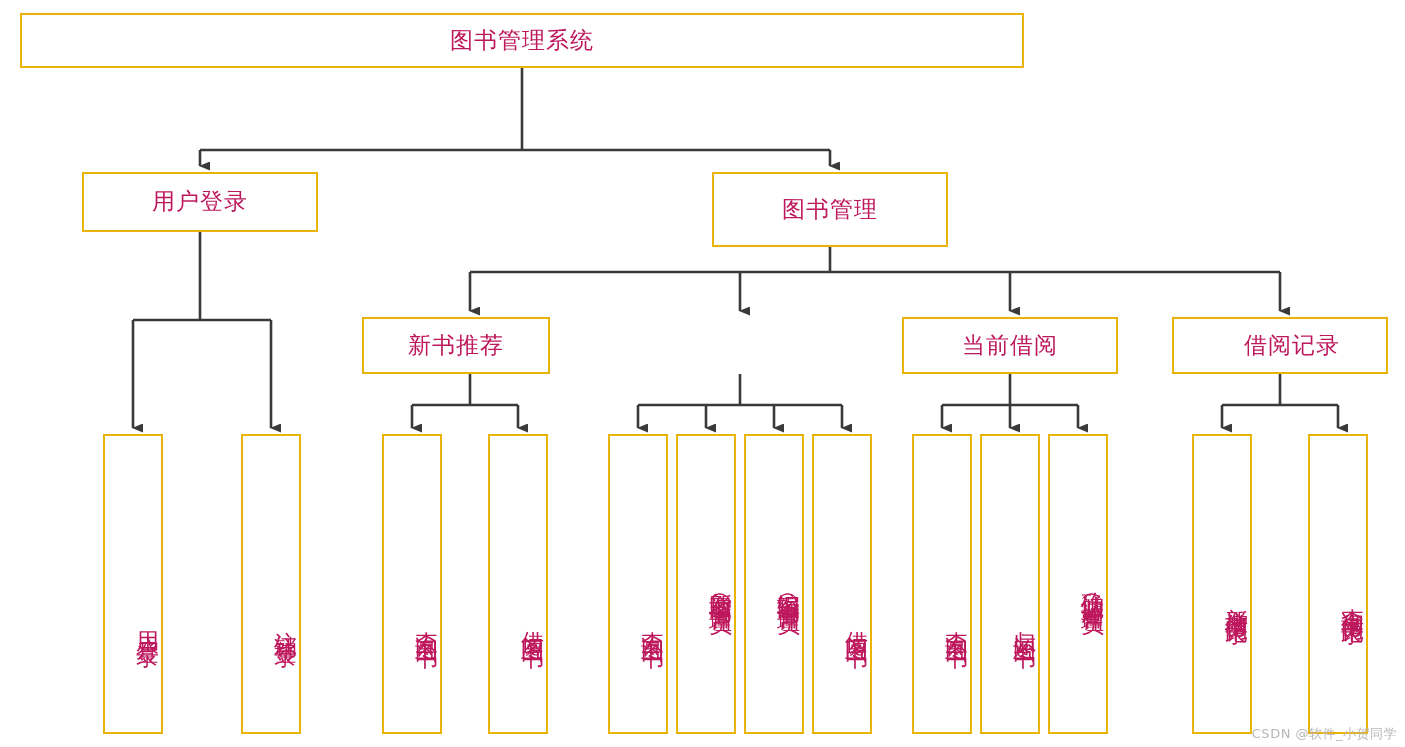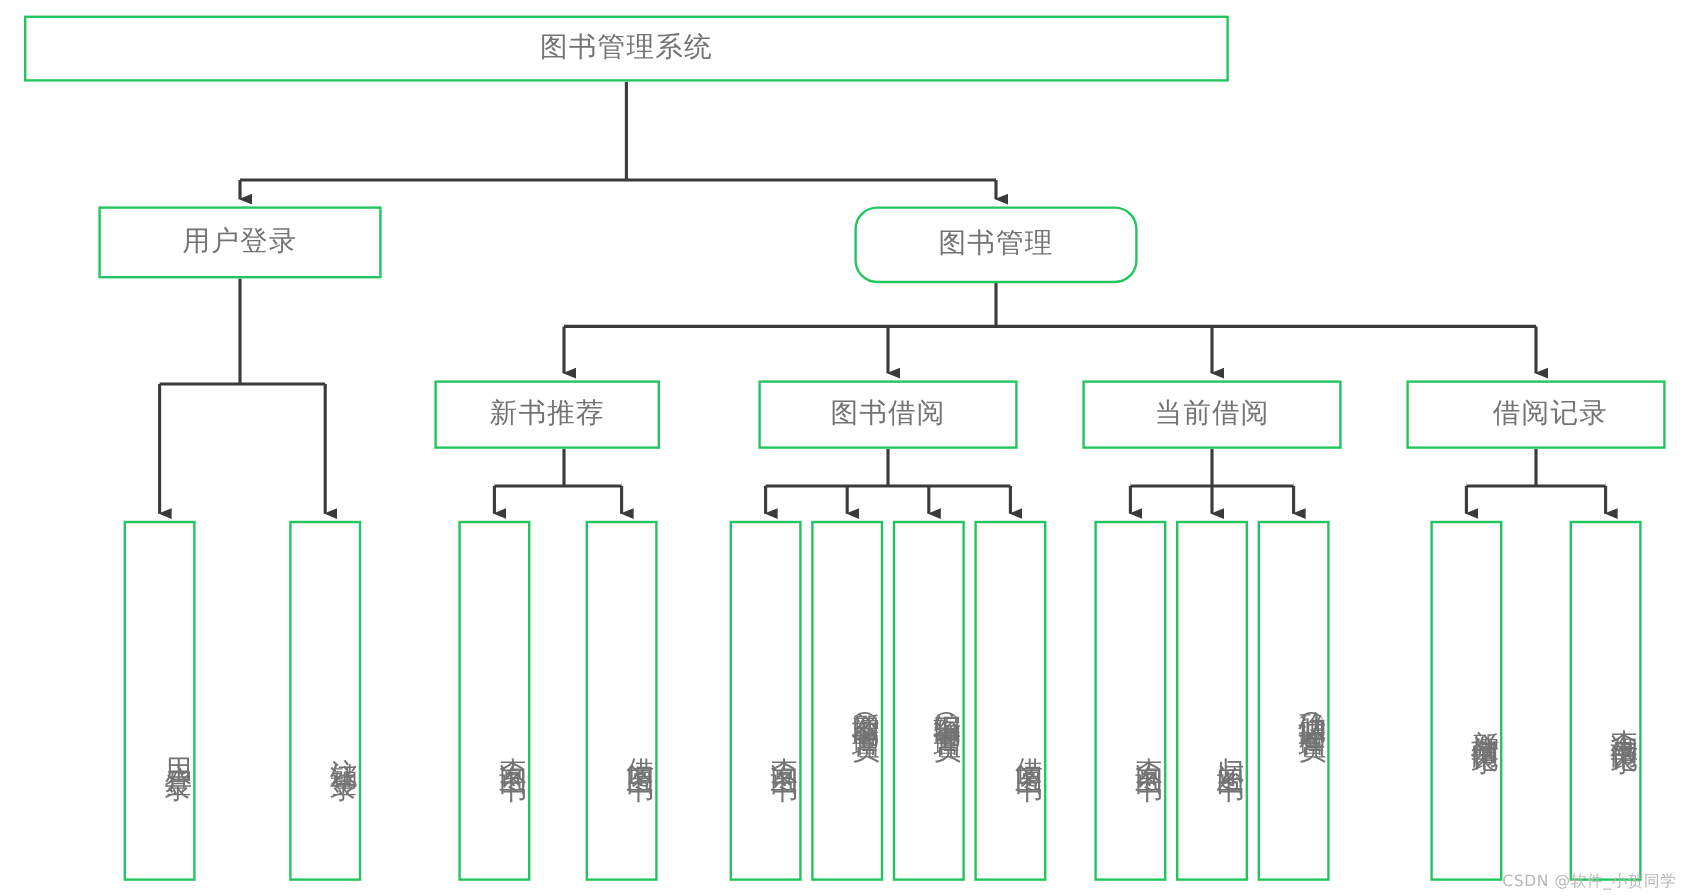--- a/index.html
+++ b/index.html
@@ -20,23 +20,23 @@
   #edges {
     position: absolute;
     left: 0;
     top: 0;
     width: 1405px;
     height: 747px;
   }
   .node {
     position: absolute;
     box-sizing: border-box;
-    border: 2px solid #22c55e;
+    border: 2px solid #eab308;
     background: #ffffff;
-    color: #737373;
+    color: #be185d;
     display: flex;
     align-items: center;
     justify-content: center;
     text-align: center;
   }
   .node.horiz {
     font-size: 23px;
     letter-spacing: 1px;
     line-height: 1.2;
   }
@@ -119,29 +119,26 @@
     </g>
   </svg>
 
   <div class="node horiz" style="left:20px; top:13px; width:1004px; height:55px;">
     <span>图书管理系统</span>
   </div>
 
   <div class="node horiz" style="left:82px; top:172px; width:236px; height:60px;">
     <span>用户登录</span>
   </div>
-  <div class="node horiz" style="left:712px; top:172px; width:236px; height:64px;border-radius:19px;">
+  <div class="node horiz" style="left:712px; top:172px; width:236px; height:75px;">
     <span>图书管理</span>
   </div>
 
   <div class="node horiz" style="left:362px; top:317px; width:188px; height:57px;">
     <span>新书推荐</span>
-  </div>
-  <div class="node horiz" style="left:632px; top:317px; width:216px; height:57px;">
-    <span>图书借阅</span>
   </div>
   <div class="node horiz" style="left:902px; top:317px; width:216px; height:57px;">
     <span>当前借阅</span>
   </div>
   <div class="node horiz" style="left:1172px; top:317px; width:216px; height:57px;padding-left:24px;">
     <span>借阅记录</span>
   </div>
 
   <div class="node vert" style="left:103px; top:434px; width:60px; height:300px; padding-top:78px;">
     <span>用户登录</span>

